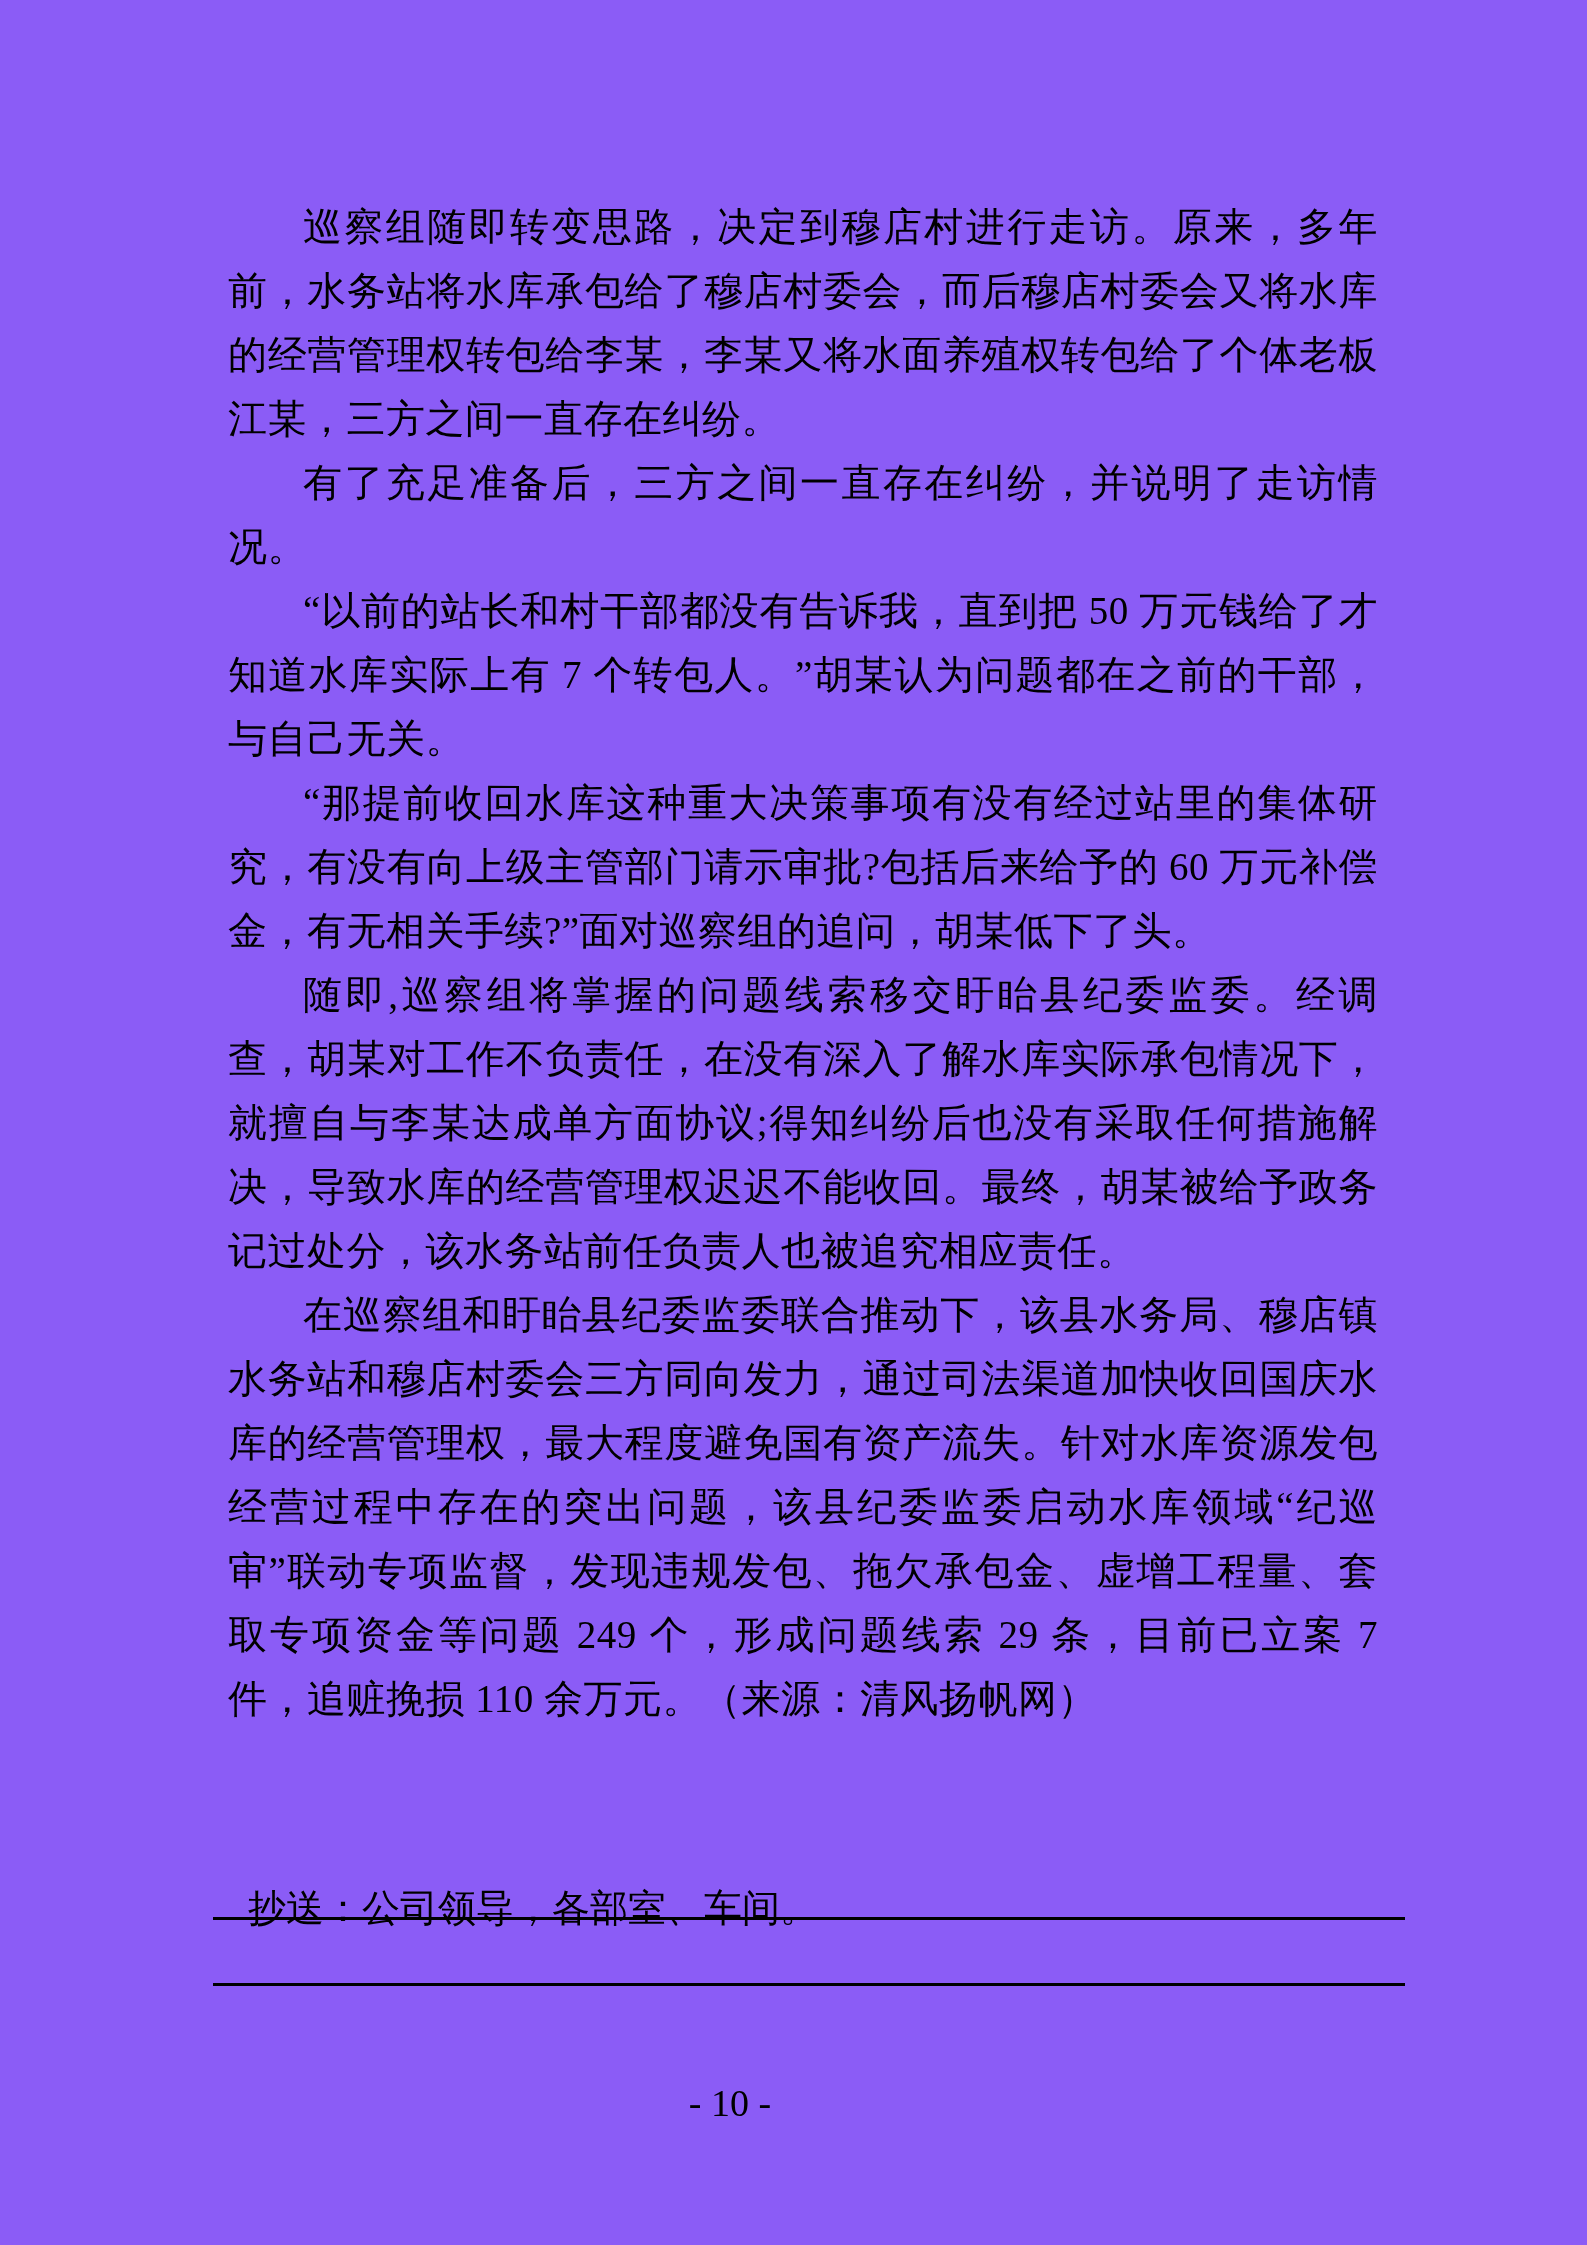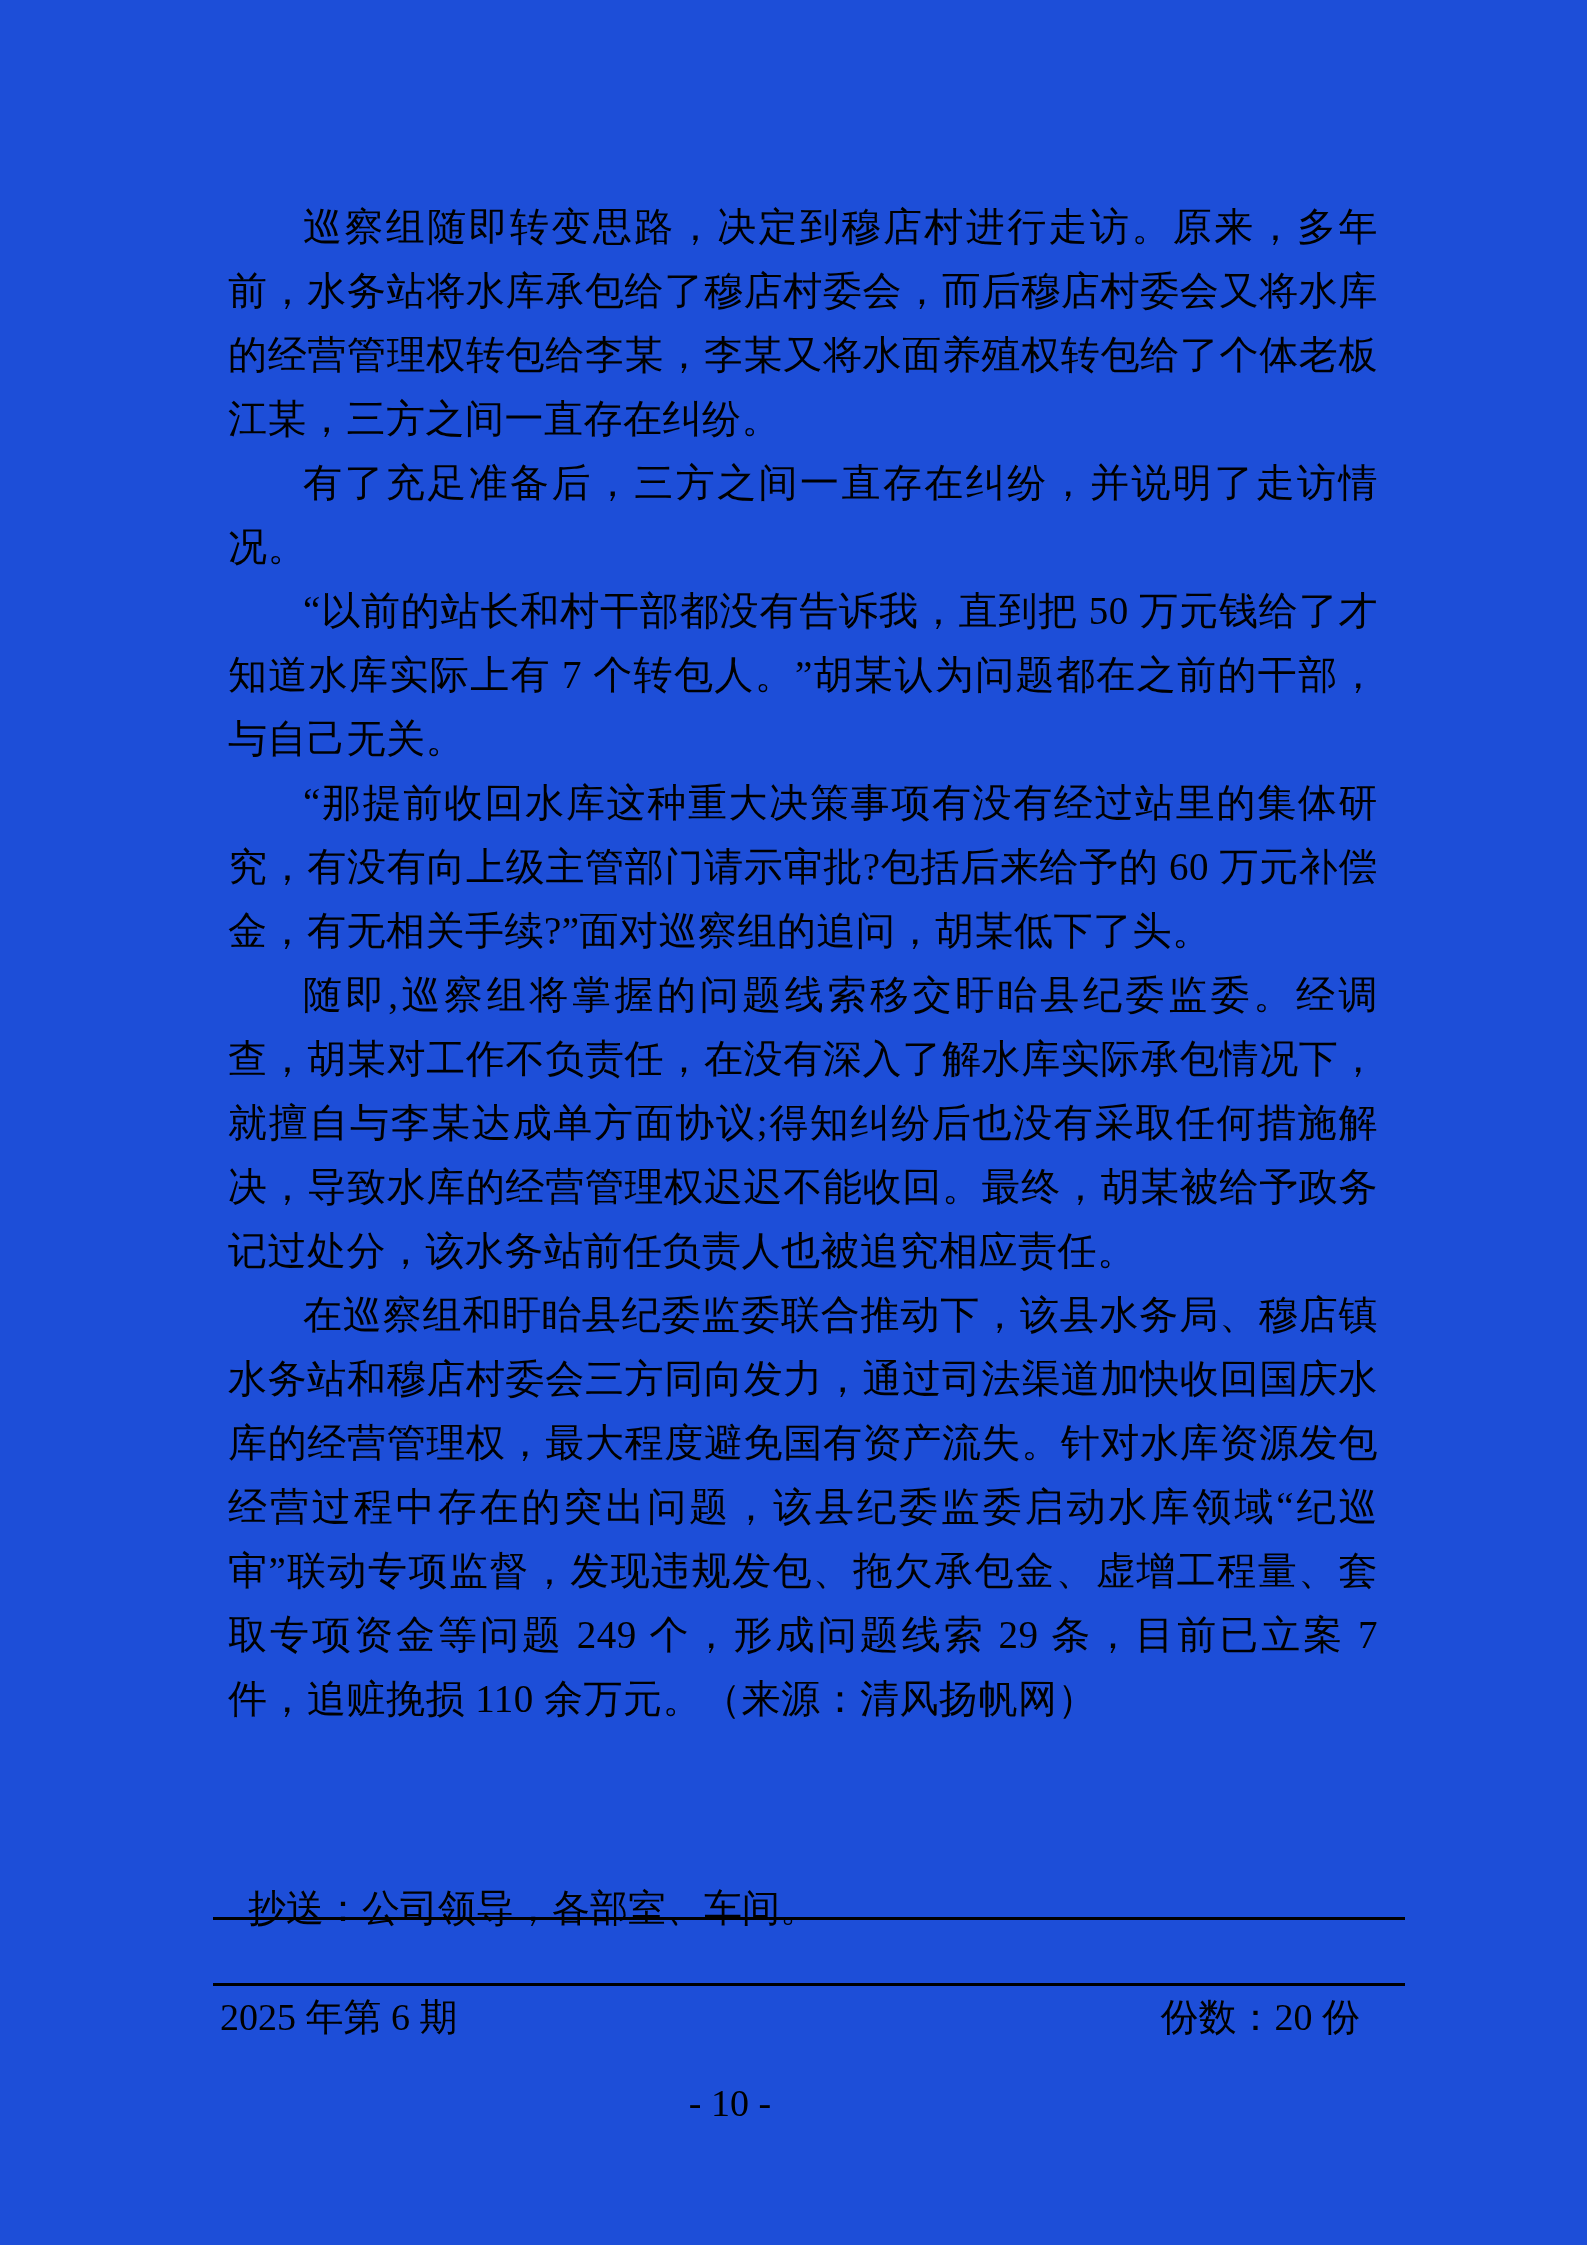--- a/index.html
+++ b/index.html
@@ -11,21 +11,21 @@
     width: 1587px;
     height: 2245px;
     position: relative;
     font-family: "Liberation Serif", "DejaVu Serif", serif;
     color: #000000;
     overflow: hidden;
   }
   .page {
     position: absolute;
     inset: 0;
-    background: #1d4ed8;
+    background: #8b5cf6;
   }
   .body-text {
     position: absolute;
     left: 228px;
     top: 195px;
     width: 1150px;
     font-size: 39px;
     line-height: 64px;
     text-align: justify;
     text-justify: inter-character;
@@ -87,20 +87,16 @@
     <p>随即,巡察组将掌握的问题线索移交盱眙县纪委监委。经调查，胡某对工作不负责任，在没有深入了解水库实际承包情况下，就擅自与李某达成单方面协议;得知纠纷后也没有采取任何措施解决，导致水库的经营管理权迟迟不能收回。最终，胡某被给予政务记过处分，该水务站前任负责人也被追究相应责任。</p>
     <p>在巡察组和盱眙县纪委监委联合推动下，该县水务局、穆店镇水务站和穆店村委会三方同向发力，通过司法渠道加快收回国庆水库的经营管理权，最大程度避免国有资产流失。针对水库资源发包经营过程中存在的突出问题，该县纪委监委启动水库领域“纪巡审”联动专项监督，发现违规发包、拖欠承包金、虚增工程量、套取专项资金等问题 249 个，形成问题线索 29 条，目前已立案 7 件，追赃挽损 110 余万元。（来源：清风扬帆网）</p>
   </div>
 
   <div class="rule rule-top"></div>
 
   <div class="cc-line">抄送：公司领导，各部室、车间。</div>
 
   <div class="rule rule-bottom"></div>
 
-  <div class="issue-row">
-    <span>2025 年第 6 期</span>
-    <span>份数：20 份</span>
-  </div>
 
   <div class="page-number">- 10 -</div>
 
 </div>
 
 </body></html>

